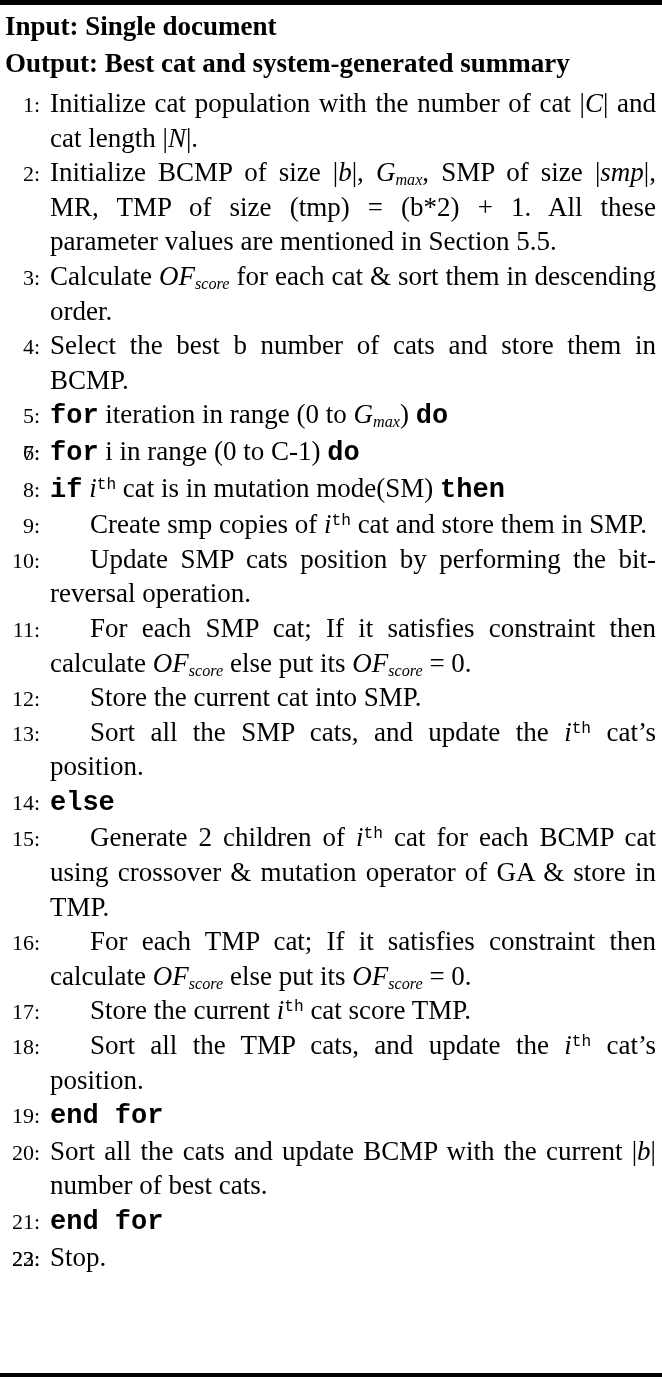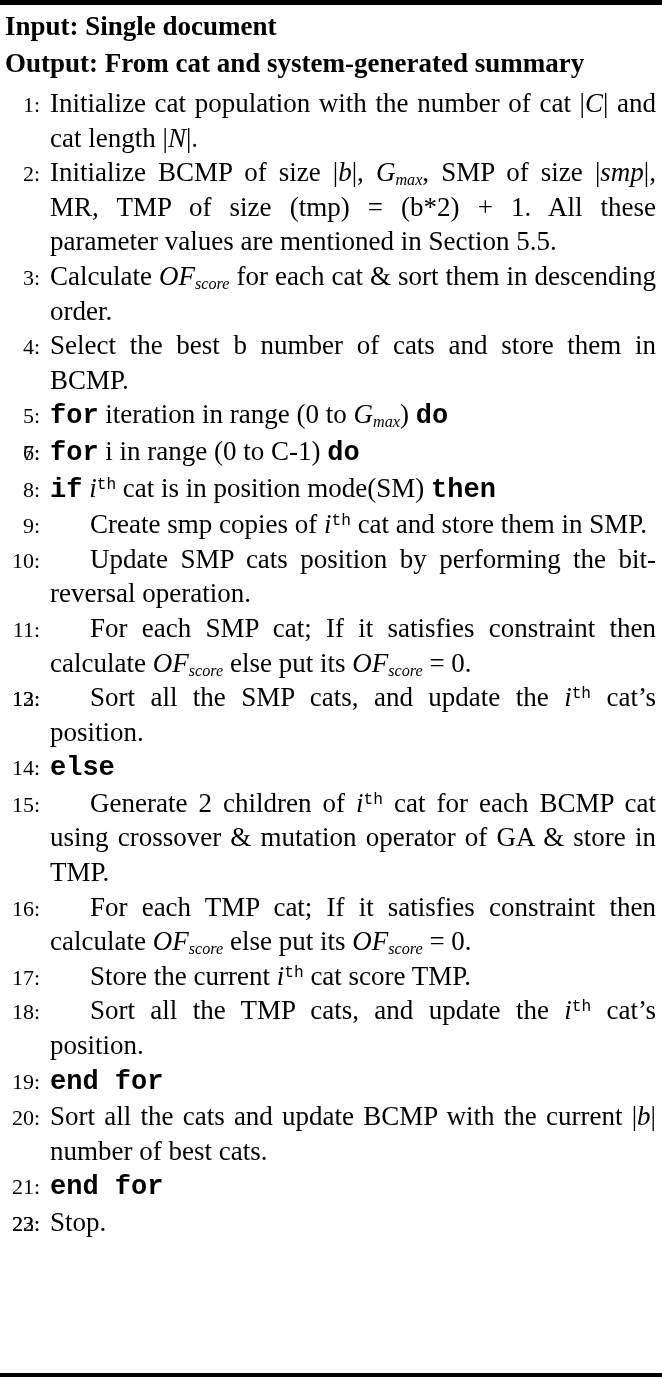--- a/index.html
+++ b/index.html
@@ -71,35 +71,35 @@
 </head>
 <body>
 
 <div class="page">
   <div class="rule-top"></div>
   <div class="content">
     <div class="hdr-line">
       <span>Input: Single document</span>
     </div>
     <div class="hdr-line">
-      <span>Output: From cat and system-generated summary</span>
+      <span>Output: Best cat and system-generated summary</span>
     </div>
     <div class="steps" id="algo-steps">
         <div class="step"><span class="num">1:</span><span class="txt"><span class="sg-p">Initialize cat population with the number of cat |</span><span class="sg-i">C</span><span class="sg-p">| and cat length |</span><span class="sg-i">N</span><span class="sg-p">|.</span></span></div>
         <div class="step"><span class="num">2:</span><span class="txt"><span class="sg-p">Initialize BCMP of size |</span><span class="sg-i">b</span><span class="sg-p">|, </span><span class="sg-i">G</span><span class="sg-is">max</span><span class="sg-p">, SMP of size |</span><span class="sg-i">smp</span><span class="sg-p">|, MR, TMP of size (tmp) = (b*2) + 1. All these parameter values are mentioned in Section 5.5.</span></span></div>
         <div class="step"><span class="num">3:</span><span class="txt"><span class="sg-p">Calculate </span><span class="sg-i">OF</span><span class="sg-is">score</span><span class="sg-p"> for each cat &amp; sort them in descending order.</span></span></div>
         <div class="step"><span class="num">4:</span><span class="txt"><span class="sg-p">Select the best b number of cats and store them in BCMP.</span></span></div>
         <div class="step"><span class="num">5:</span><span class="txt"><span class="sg-b">for</span><span class="sg-p"> iteration in range (0 to </span><span class="sg-i">G</span><span class="sg-is">max</span><span class="sg-p">) </span><span class="sg-b">do</span></span></div>
         <div class="step"><span class="num">6:</span></div>
         <div class="step"><span class="num">7:</span><span class="txt"><span class="sg-b">for</span><span class="sg-p"> i in range (0 to C-1) </span><span class="sg-b">do</span></span></div>
-        <div class="step"><span class="num">8:</span><span class="txt"><span class="sg-b">if</span><span class="sg-p"> </span><span class="sg-i">i</span><span class="sg-sp">th</span><span class="sg-p"> cat is in position mode(SM) </span><span class="sg-b">then</span></span></div>
+        <div class="step"><span class="num">8:</span><span class="txt"><span class="sg-b">if</span><span class="sg-p"> </span><span class="sg-i">i</span><span class="sg-sp">th</span><span class="sg-p"> cat is in mutation mode(SM) </span><span class="sg-b">then</span></span></div>
         <div class="step nested"><span class="num">9:</span><span class="txt"><span class="sg-p">Create smp copies of </span><span class="sg-i">i</span><span class="sg-sp">th</span><span class="sg-p"> cat and store them in SMP.</span></span></div>
         <div class="step nested"><span class="num">10:</span><span class="txt"><span class="sg-p">Update SMP cats position by performing the bit-reversal operation.</span></span></div>
         <div class="step nested"><span class="num">11:</span><span class="txt"><span class="sg-p">For each SMP cat; If it satisfies constraint then calculate </span><span class="sg-i">OF</span><span class="sg-is">score</span><span class="sg-p"> else put its </span><span class="sg-i">OF</span><span class="sg-is">score</span><span class="sg-p"> = 0.</span></span></div>
-        <div class="step nested"><span class="num">12:</span></div>
+        <div class="step nested"><span class="num">12:</span><span class="txt"><span class="sg-p">Store the current cat into SMP.</span></span></div>
         <div class="step nested"><span class="num">13:</span><span class="txt"><span class="sg-p">Sort all the SMP cats, and update the </span><span class="sg-i">i</span><span class="sg-sp">th</span><span class="sg-p"> cat’s position.</span></span></div>
         <div class="step"><span class="num">14:</span><span class="txt"><span class="sg-b">else</span></span></div>
         <div class="step nested"><span class="num">15:</span><span class="txt"><span class="sg-p">Generate 2 children of </span><span class="sg-i">i</span><span class="sg-sp">th</span><span class="sg-p"> cat for each BCMP cat using crossover &amp; mutation operator of GA &amp; store in TMP.</span></span></div>
         <div class="step nested"><span class="num">16:</span><span class="txt"><span class="sg-p">For each TMP cat; If it satisfies constraint then calculate </span><span class="sg-i">OF</span><span class="sg-is">score</span><span class="sg-p"> else put its </span><span class="sg-i">OF</span><span class="sg-is">score</span><span class="sg-p"> = 0.</span></span></div>
         <div class="step nested"><span class="num">17:</span><span class="txt"><span class="sg-p">Store the current </span><span class="sg-i">i</span><span class="sg-sp">th</span><span class="sg-p"> cat score TMP.</span></span></div>
         <div class="step nested"><span class="num">18:</span><span class="txt"><span class="sg-p">Sort all the TMP cats, and update the </span><span class="sg-i">i</span><span class="sg-sp">th</span><span class="sg-p"> cat’s position.</span></span></div>
         <div class="step"><span class="num">19:</span><span class="txt"><span class="sg-b">end for</span></span></div>
         <div class="step"><span class="num">20:</span><span class="txt"><span class="sg-p">Sort all the cats and update BCMP with the current |</span><span class="sg-i">b</span><span class="sg-p">| number of best cats.</span></span></div>
         <div class="step"><span class="num">21:</span><span class="txt"><span class="sg-b">end for</span></span></div>
         <div class="step"><span class="num">22:</span></div>

